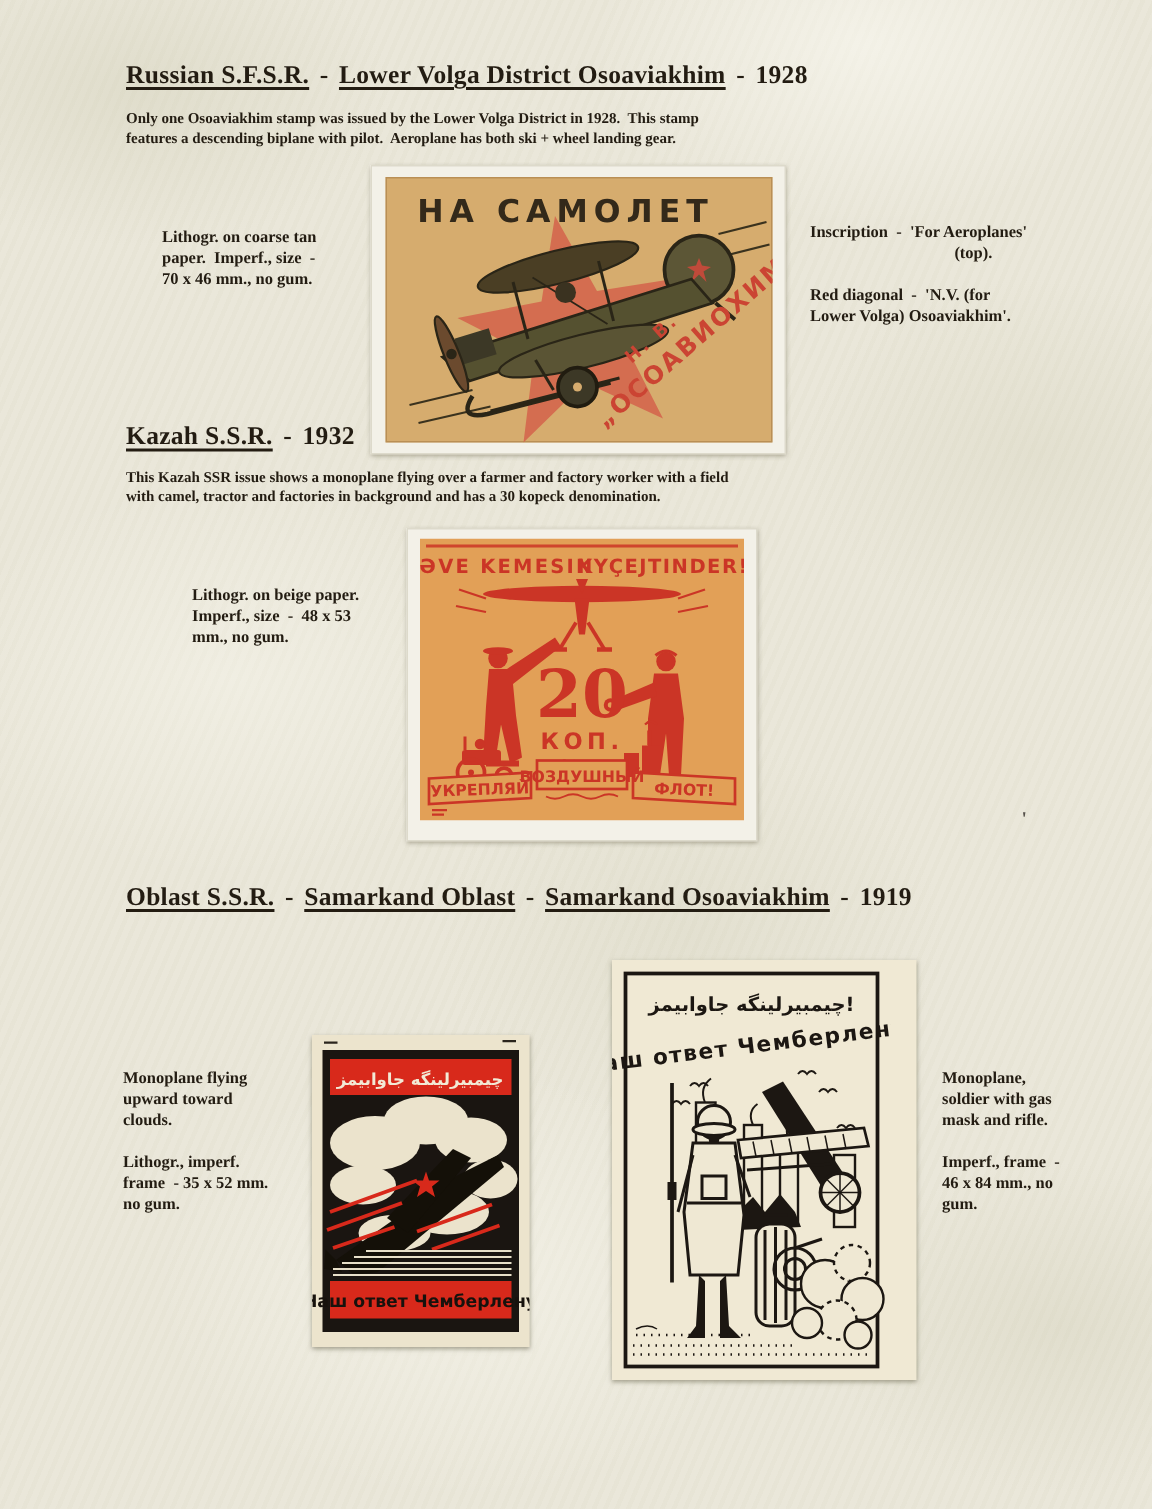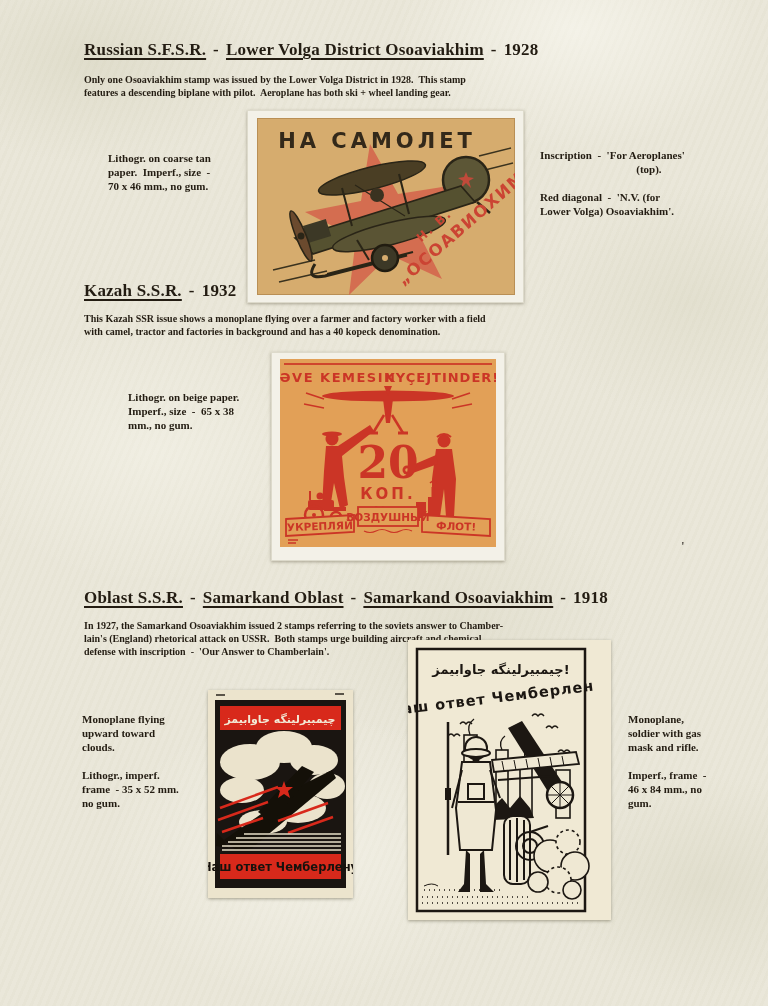--- a/index.html
+++ b/index.html
@@ -90,24 +90,24 @@
         <text x="0" y="0" font-size="16.5" letter-spacing="1.5" font-family="'DejaVu Sans',sans-serif" fill="#cb4433">„ОСОАВИОХИМЕЦ“</text>
       </g>
     </svg>
   </div>
 
   <div class="abs heading" style="left:84px;top:281px">
     <span class="u">Kazah S.S.R.</span><span class="sep">-</span><span>1932</span>
   </div>
 
   <div class="abs body-text" style="left:84px;top:312px;width:635px">This Kazah SSR issue shows a monoplane flying over a farmer and factory worker with a field
-with camel, tractor and factories in background and has a 40 kopeck denomination.</div>
+with camel, tractor and factories in background and has a 30 kopeck denomination.</div>
 
   <div class="abs caption" style="left:128px;top:390px;width:160px">Lithogr. on beige paper.
-Imperf., size  -  65 x 38
+Imperf., size  -  48 x 53
 mm., no gum.</div>
 
 
   <div class="abs mat" style="left:271px;top:352px;width:234px;height:209px">
     <svg width="216" height="188" viewBox="0 0 216 188" style="position:absolute;left:9px;top:7px">
       <rect x="0" y="0" width="216" height="188" fill="#e2a057"></rect>
       <rect x="4" y="4" width="208" height="2" fill="#cb3526" opacity=".85"></rect>
       <g fill="#cb3526">
         <text x="58" y="23" text-anchor="middle" font-size="13" letter-spacing="1.5" font-family="'DejaVu Sans',sans-serif">ƏVE KEMESIN</text>
         <text x="162" y="23" text-anchor="middle" font-size="13" letter-spacing="1" font-family="'DejaVu Sans',sans-serif">KYÇEJTINDER!</text>
@@ -177,26 +177,23 @@
         </g>
         <line x1="8" y1="181" x2="18" y2="181" stroke="#cb3526" stroke-width="1.5"></line>
         <line x1="8" y1="184" x2="16" y2="184" stroke="#cb3526" stroke-width="1.5"></line>
       </g>
     </svg>
   </div>
 
   <div class="abs stray" style="left:681px;top:538px">'</div>
 
   <div class="abs heading" style="left:84px;top:588px">
-    <span class="u">Oblast S.S.R.</span><span class="sep">-</span><span class="u">Samarkand Oblast</span><span class="sep">-</span><span class="u">Samarkand Osoaviakhim</span><span class="sep">-</span><span>1918</span>
-  </div>
-
-  <div class="abs body-text" style="left:84px;top:619px;width:640px">In 1927, the Samarkand Osoaviakhim issued 2 stamps referring to the soviets answer to Chamber-
-lain's (England) rhetorical attack on USSR.  Both stamps urge building aircraft and chemical
-defense with inscription  -  'Our Answer to Chamberlain'.</div>
+    <span class="u">Oblast S.S.R.</span><span class="sep">-</span><span class="u">Samarkand Oblast</span><span class="sep">-</span><span class="u">Samarkand Osoaviakhim</span><span class="sep">-</span><span>1919</span>
+  </div>
+
 
   <div class="abs caption" style="left:82px;top:712px;width:125px">Monoplane flying
 upward toward
 clouds.
 
 Lithogr., imperf.
 frame  - 35 x 52 mm.
 no gum.</div>
 
   <div class="abs caption" style="left:628px;top:712px;width:120px">Monoplane,

